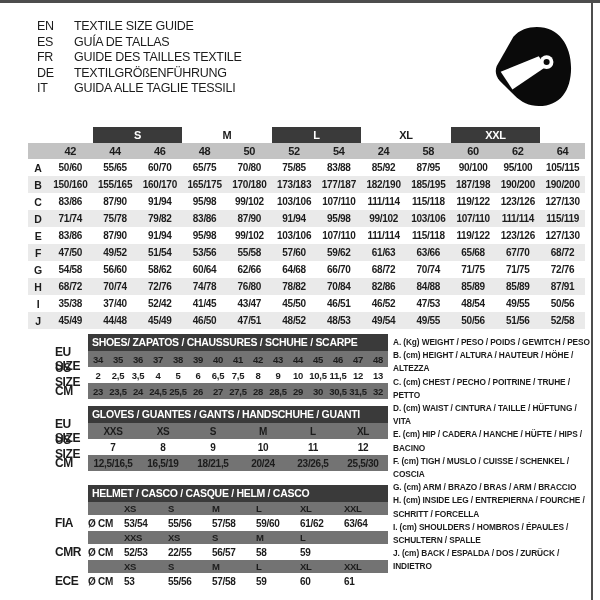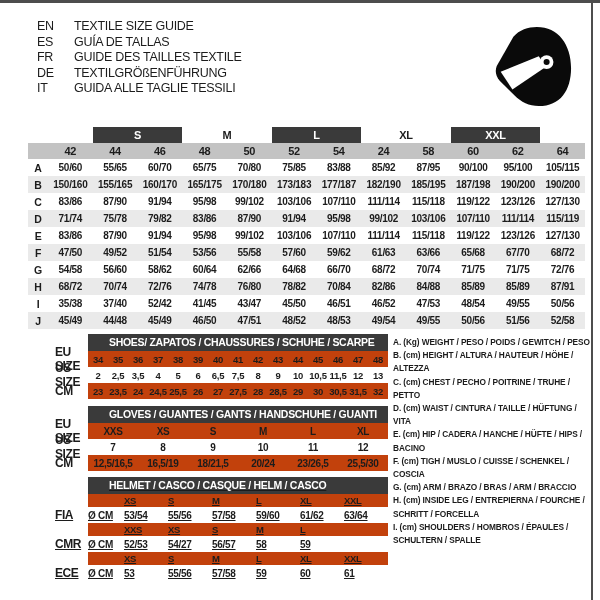--- a/index.html
+++ b/index.html
@@ -25,31 +25,31 @@
   .numbers-row{background:#c3c3c3;height:16px;font-size:11px;}
   .num-cell{text-align:center;}
   .data-row{height:17px;font-size:10px;}
   .data-row.alt{background:#eaeaea;}
   .row-letter{text-align:center;font-size:10.5px;}
   .val-cell{text-align:center;white-space:nowrap;}
 
   
   .lower{position:absolute;left:55px;top:334px;width:333px;font-weight:bold;letter-spacing:-0.3px;}
   .tbl-title{margin-left:33px;height:17px;line-height:17px;background:#3a3a3a;color:#fff;
-             font-size:10.5px;padding-left:21px;box-sizing:border-box;}
+             font-size:10.5px;padding-left:4px;box-sizing:border-box;}
   .srow{display:flex;align-items:center;}
   .srow-label{width:33px;font-size:12px;letter-spacing:-0.4px;}
   .srow-vals{flex:1;display:grid;height:100%;align-items:center;}
-  .shaded{background:#c2410c;}
+  .shaded{background:#737373;}
   .shoes .srow{height:16px;font-size:9.5px;}
   .shoes .srow-vals{grid-template-columns:repeat(15,1fr);}
   .gloves .srow{height:16px;font-size:10px;}
   .gloves .srow-vals{grid-template-columns:repeat(6,1fr);}
   .gloves{margin-top:7px;}
-  .helmet-t{margin-top:6px;text-decoration:underline;}
+  .helmet-t{margin-top:14px;}
   .helmet-t .sizes-row{height:13px;font-size:9.5px;}
   .helmet-t .cert-row{height:16px;font-size:10px;}
   .helmet-t .srow-vals{grid-template-columns:36px repeat(6,1fr);}
   .helmet-t .srow-vals .cell{text-align:left;}
   .cell{text-align:center;white-space:nowrap;}
   .cell.left{text-align:left;}
 
   
   .legend{position:absolute;left:393px;top:336px;width:197px;
           font-size:8.3px;font-weight:bold;line-height:13.2px;letter-spacing:-0.1px;}
@@ -411,21 +411,21 @@
               <div class="cell left">M</div>
               <div class="cell left">L</div>
               <div class="cell left"></div>
             </div>
           </div>
           <div class="srow cert-row">
             <div class="srow-label">CMR</div>
             <div class="srow-vals">
               <div class="cell left">Ø CM</div>
               <div class="cell left">52/53</div>
-              <div class="cell left">54/27</div>
+              <div class="cell left">22/55</div>
               <div class="cell left">56/57</div>
               <div class="cell left">58</div>
               <div class="cell left">59</div>
               <div class="cell left"></div>
             </div>
           </div>
           <div class="srow sizes-row">
             <div class="srow-label"></div>
             <div class="srow-vals shaded">
               <div class="cell left"></div>
@@ -456,14 +456,15 @@
   <div class="legend">
       <div class="legend-item">A. (Kg) WEIGHT / PESO / POIDS / GEWITCH / PESO</div>
       <div class="legend-item">B. (cm) HEIGHT / ALTURA / HAUTEUR / HÖHE / ALTEZZA</div>
       <div class="legend-item">C. (cm) CHEST / PECHO / POITRINE / TRUHE / PETTO</div>
       <div class="legend-item">D. (cm) WAIST / CINTURA / TAILLE / HÜFTUNG / VITA</div>
       <div class="legend-item">E. (cm) HIP / CADERA / HANCHE / HÜFTE / HIPS /  BACINO</div>
       <div class="legend-item">F. (cm) TIGH / MUSLO / CUISSE / SCHENKEL / COSCIA</div>
       <div class="legend-item">G. (cm) ARM  / BRAZO / BRAS / ARM / BRACCIO</div>
       <div class="legend-item">H. (cm) INSIDE LEG / ENTREPIERNA / FOURCHE / SCHRITT / FORCELLA</div>
       <div class="legend-item">I. (cm) SHOULDERS / HOMBROS / ÉPAULES / SCHULTERN / SPALLE</div>
+      <div class="legend-item">J. (cm) BACK / ESPALDA / DOS / ZURÜCK / INDIETRO</div>
     </div>
 </div>
 
 </body></html>

